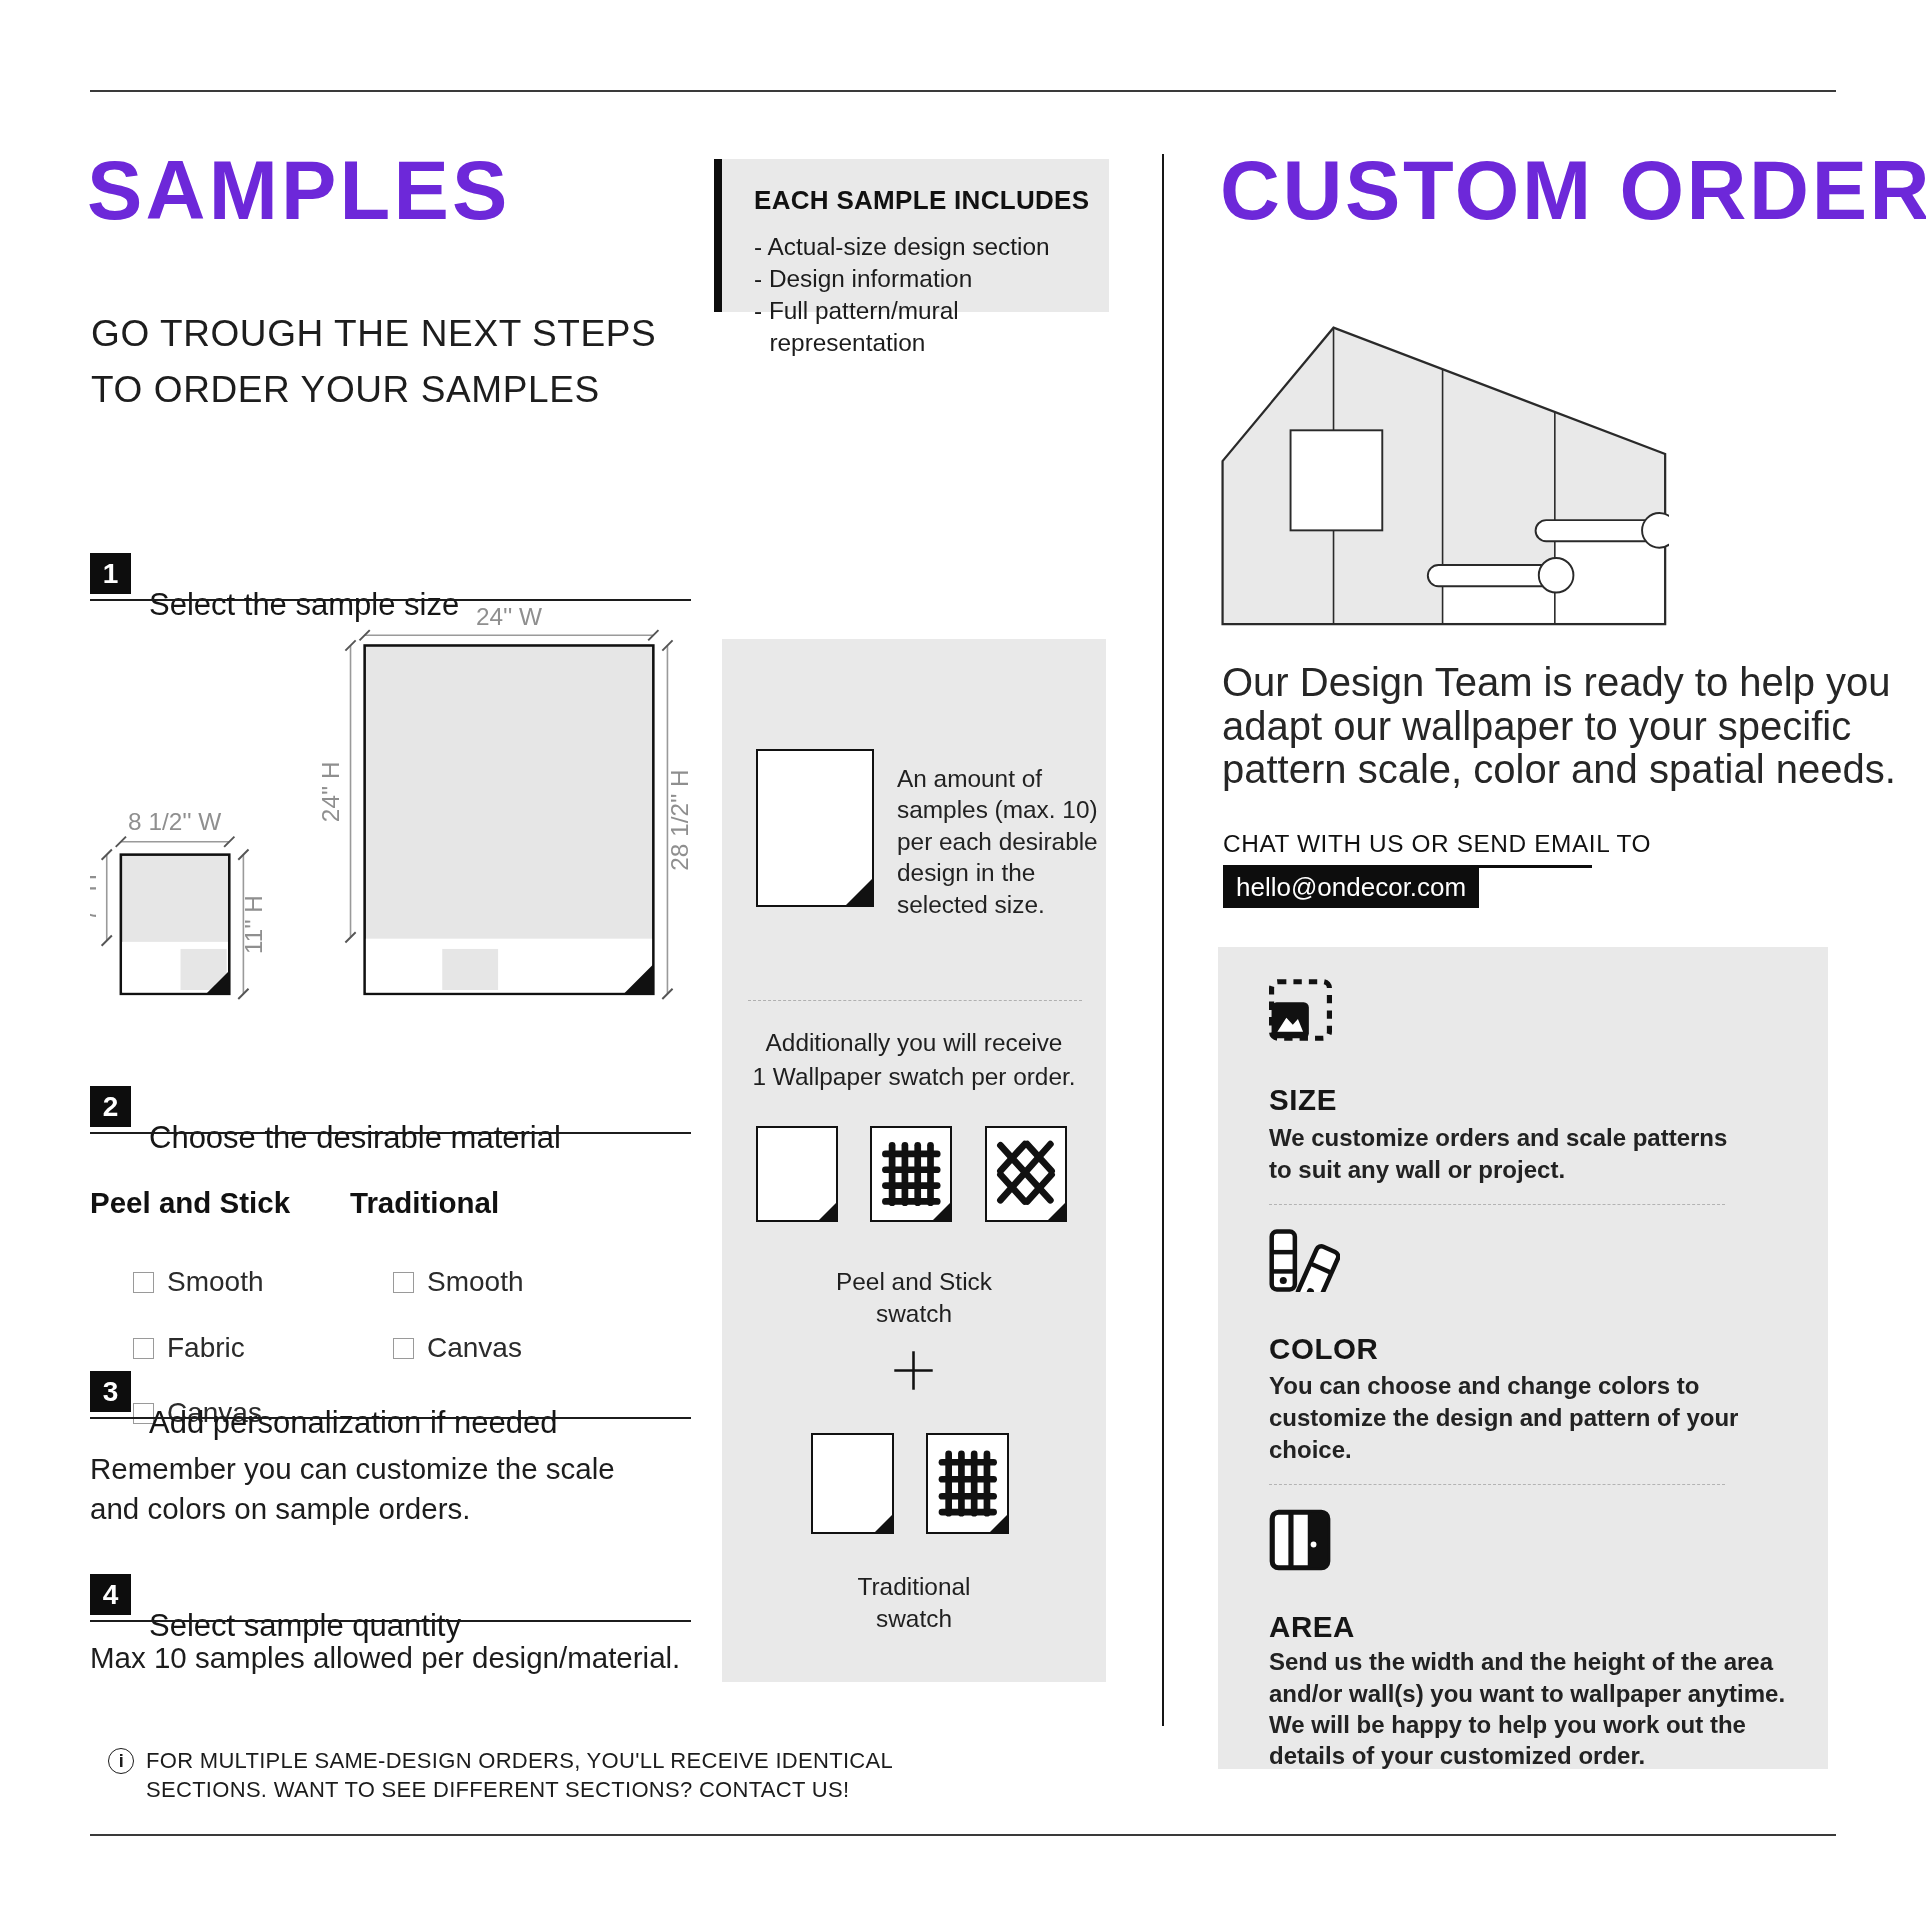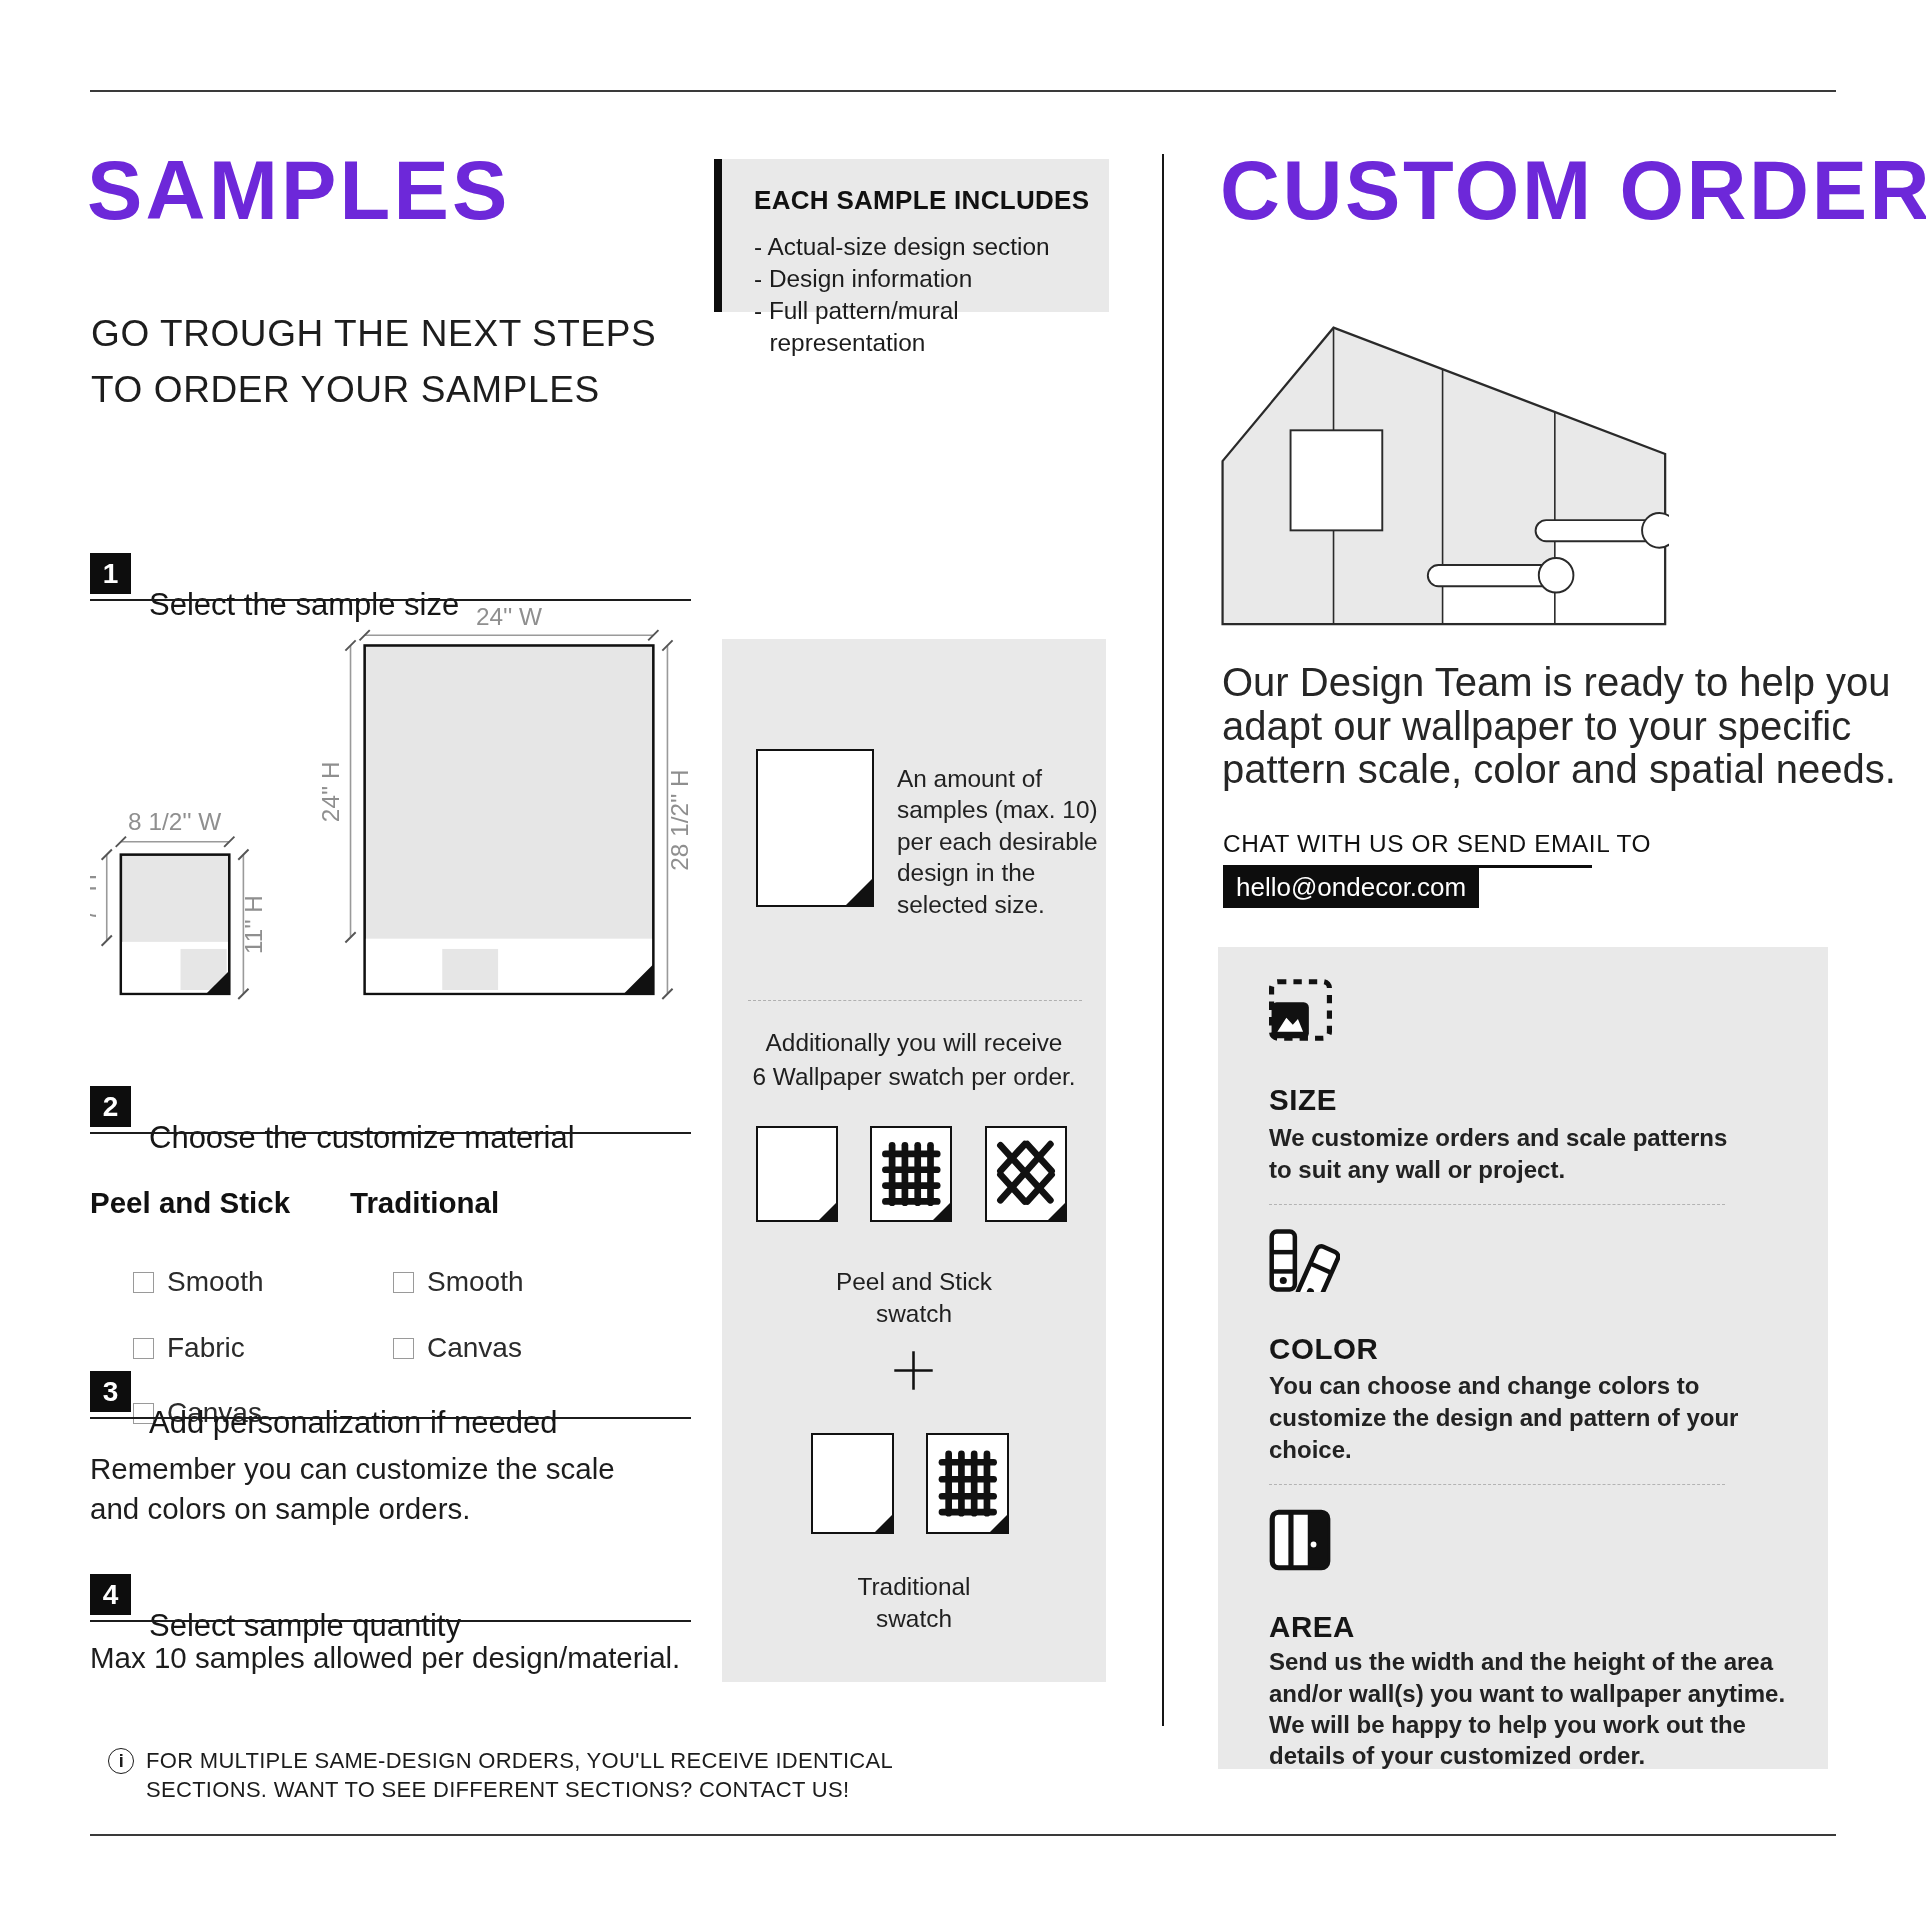--- a/index.html
+++ b/index.html
@@ -127,21 +127,21 @@
       <text x="653" y="28">24'' W</text>
       <text x="10" y="453" transform="rotate(-90 10 453)">7'' H</text>
       <text x="268" y="495" transform="rotate(-90 268 495)">11'' H</text>
       <text x="388" y="288" transform="rotate(-90 388 288)">24'' H</text>
       <text x="932" y="332" transform="rotate(-90 932 332)">28 1/2'' H</text>
     </g>
   </svg>
 
   <div class="step" style="top:1086px">
     <div class="badge">2</div>
-    <div class="step-label">Choose the customize material</div>
+    <div class="step-label">Choose the desirable material</div>
     <div class="step-rule"></div>
   </div>
 
   <div class="mat-title" style="left:90px;top:1186px">Peel and Stick</div>
   <div class="mat-title" style="left:350px;top:1186px">Traditional</div>
 
   <div class="opt" style="left:90px;top:1266px">
     <span class="chk"></span>
     <span>Smooth</span>
     </div>
@@ -190,21 +190,21 @@
     </div>
     <div class="rcv-line" style="top:126px">An amount of</div>
     <div class="rcv-line" style="top:157px">samples (max. 10)</div>
     <div class="rcv-line" style="top:189px">per each desirable</div>
     <div class="rcv-line" style="top:220px">design in the</div>
     <div class="rcv-line" style="top:252px">selected size.</div>
 
     <div class="dashed-div" style="left:26px;top:361px;width:334px"></div>
 
     <div class="center-line" style="top:390px">Additionally you will receive</div>
-    <div class="center-line" style="top:424px">6 Wallpaper swatch per order.</div>
+    <div class="center-line" style="top:424px">1 Wallpaper swatch per order.</div>
 
     <div class="swatch" style="left:34px;top:487px;width:82px;height:96px">
       <span class="fold"></span>
     </div>
     <div class="swatch" style="left:148px;top:487px;width:82px;height:96px">
       <svg viewBox="0 0 128 150">
         <g stroke="#111" stroke-width="11" stroke-linecap="round">
           <line x1="33" y1="28" x2="33" y2="122"></line>
             <line x1="54" y1="28" x2="54" y2="122"></line>
           <line x1="75" y1="28" x2="75" y2="122"></line>

